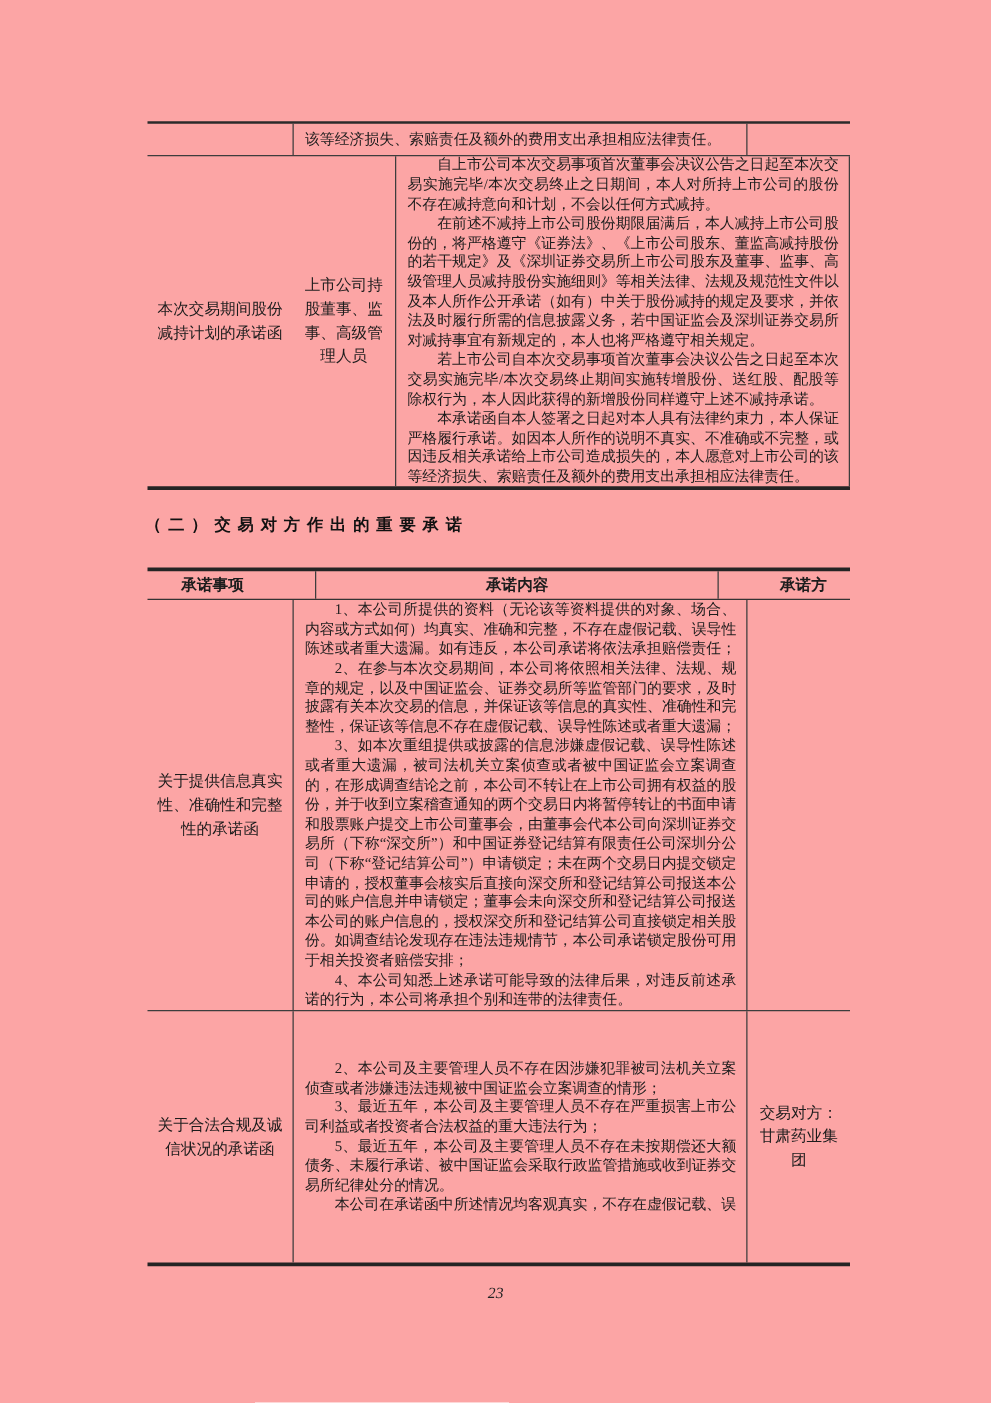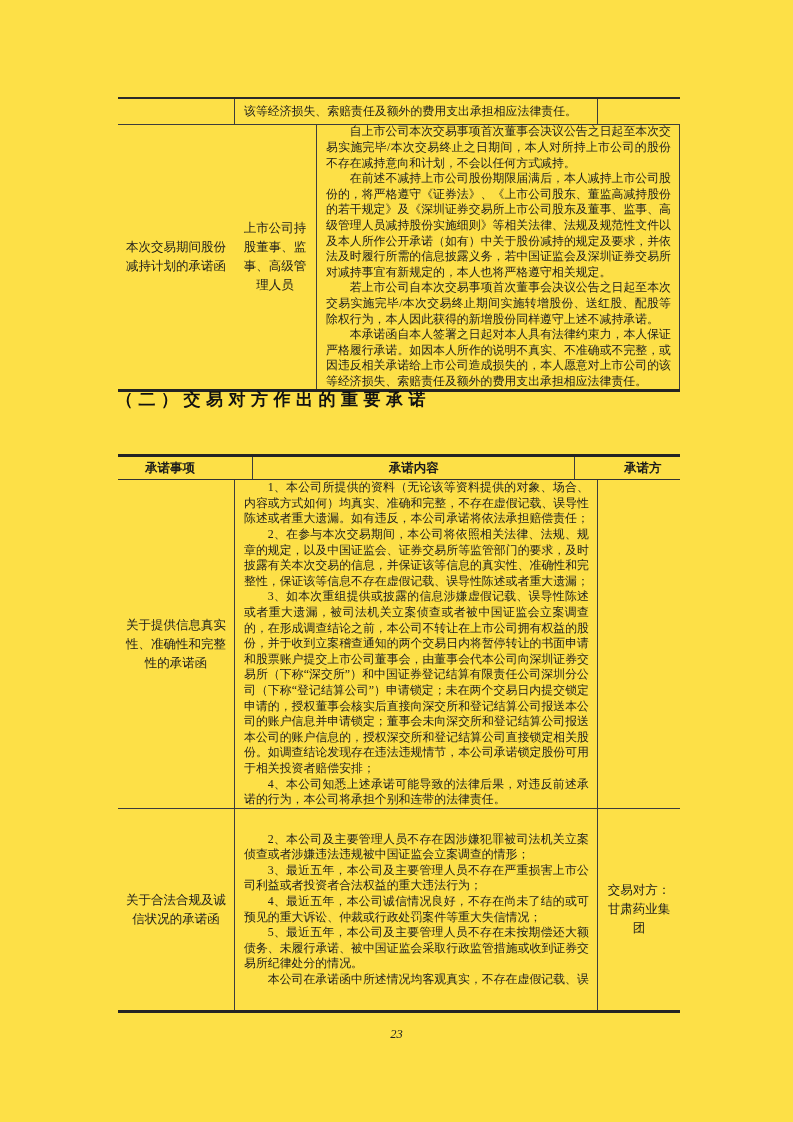--- a/index.html
+++ b/index.html
@@ -1,20 +1,20 @@
 <!DOCTYPE html>
 <html><head>
 <meta charset="utf-8">
 <style>
   * { margin:0; padding:0; box-sizing:border-box; }
   html,body { background:#ffffff; }
   .page {
     position:relative;
     width:793px; height:1122px;
-    background:#fde047;
+    background:#fca5a5;
     font-family:"Liberation Serif","DejaVu Serif",serif;
     color:#1c1c1c;
     overflow:hidden;
   }
   .tbl { position:absolute; left:118px; width:562px; }
   .tbl1 { top:97px;  border-top:2px solid #2b2b2b; border-bottom:3px solid #242424; }
   .tbl2 { top:454px; border-top:3px solid #242424; border-bottom:3px solid #242424; }
   .row { display:flex; width:100%; }
   .row.divided { border-top:1px solid #3d3d3d; }
   .row.divided-md { border-top:1.5px solid #333333; }
@@ -30,23 +30,23 @@
           text-indent:2em; color:#1c1c1c; }
   .para.no-indent { text-indent:0; }
   .hdr-row .cell { font-weight:bold; font-size:12.5px; }
   .hdr-row .c2 { align-items:center; padding:0; text-align:center; }
   .h-r1 { height:25px; }
   .h-r2 { height:265px; }
   .h-hdr { height:22px;gap:30px; }
   .h-t2r1 { height:329px; }
   .h-t2r2 { height:202px; }
   .section-heading {
-    position:absolute; left:116px; top:388px;
+    position:absolute; left:116px; top:411px;
     font-family:"Liberation Sans","DejaVu Sans",sans-serif;
-    font-weight:bold; font-size:17px; letter-spacing:5.5px; color:#111111;
+    font-weight:bold; font-size:13px; letter-spacing:5.5px; color:#111111;
     white-space:nowrap;
   }
   .pageno {
     position:absolute; top:1027px; left:0; width:100%;
     text-align:center; font-size:12.5px; color:#222222;font-style:italic;
   }
 </style>
 </head>
 <body>
 
@@ -87,21 +87,20 @@
         <p class="para">2、在参与本次交易期间，本公司将依照相关法律、法规、规章的规定，以及中国证监会、证券交易所等监管部门的要求，及时披露有关本次交易的信息，并保证该等信息的真实性、准确性和完整性，保证该等信息不存在虚假记载、误导性陈述或者重大遗漏；</p>
         <p class="para">3、如本次重组提供或披露的信息涉嫌虚假记载、误导性陈述或者重大遗漏，被司法机关立案侦查或者被中国证监会立案调查的，在形成调查结论之前，本公司不转让在上市公司拥有权益的股份，并于收到立案稽查通知的两个交易日内将暂停转让的书面申请和股票账户提交上市公司董事会，由董事会代本公司向深圳证券交易所（下称“深交所”）和中国证券登记结算有限责任公司深圳分公司（下称“登记结算公司”）申请锁定；未在两个交易日内提交锁定申请的，授权董事会核实后直接向深交所和登记结算公司报送本公司的账户信息并申请锁定；董事会未向深交所和登记结算公司报送本公司的账户信息的，授权深交所和登记结算公司直接锁定相关股份。如调查结论发现存在违法违规情节，本公司承诺锁定股份可用于相关投资者赔偿安排；</p>
         <p class="para">4、本公司知悉上述承诺可能导致的法律后果，对违反前述承诺的行为，本公司将承担个别和连带的法律责任。</p>
       </div>
     </div>
     <div class="row divided h-t2r2">
       <div class="cell c1">关于合法合规及诚信状况的承诺函</div>
       <div class="cell c2">
         <p class="para">2、本公司及主要管理人员不存在因涉嫌犯罪被司法机关立案侦查或者涉嫌违法违规被中国证监会立案调查的情形；</p>
         <p class="para">3、最近五年，本公司及主要管理人员不存在严重损害上市公司利益或者投资者合法权益的重大违法行为；</p>
-        <p class="para">4、最近五年，本公司诚信情况良好，不存在尚未了结的或可预见的重大诉讼、仲裁或行政处罚案件等重大失信情况；</p>
         <p class="para">5、最近五年，本公司及主要管理人员不存在未按期偿还大额债务、未履行承诺、被中国证监会采取行政监管措施或收到证券交易所纪律处分的情况。</p>
         <p class="para">本公司在承诺函中所述情况均客观真实，不存在虚假记载、误</p>
       </div>
       <div class="cell c3">交易对方：甘肃药业集团</div>
     </div>
   </div>
 
   <div class="pageno">23</div>
 
 </div>

